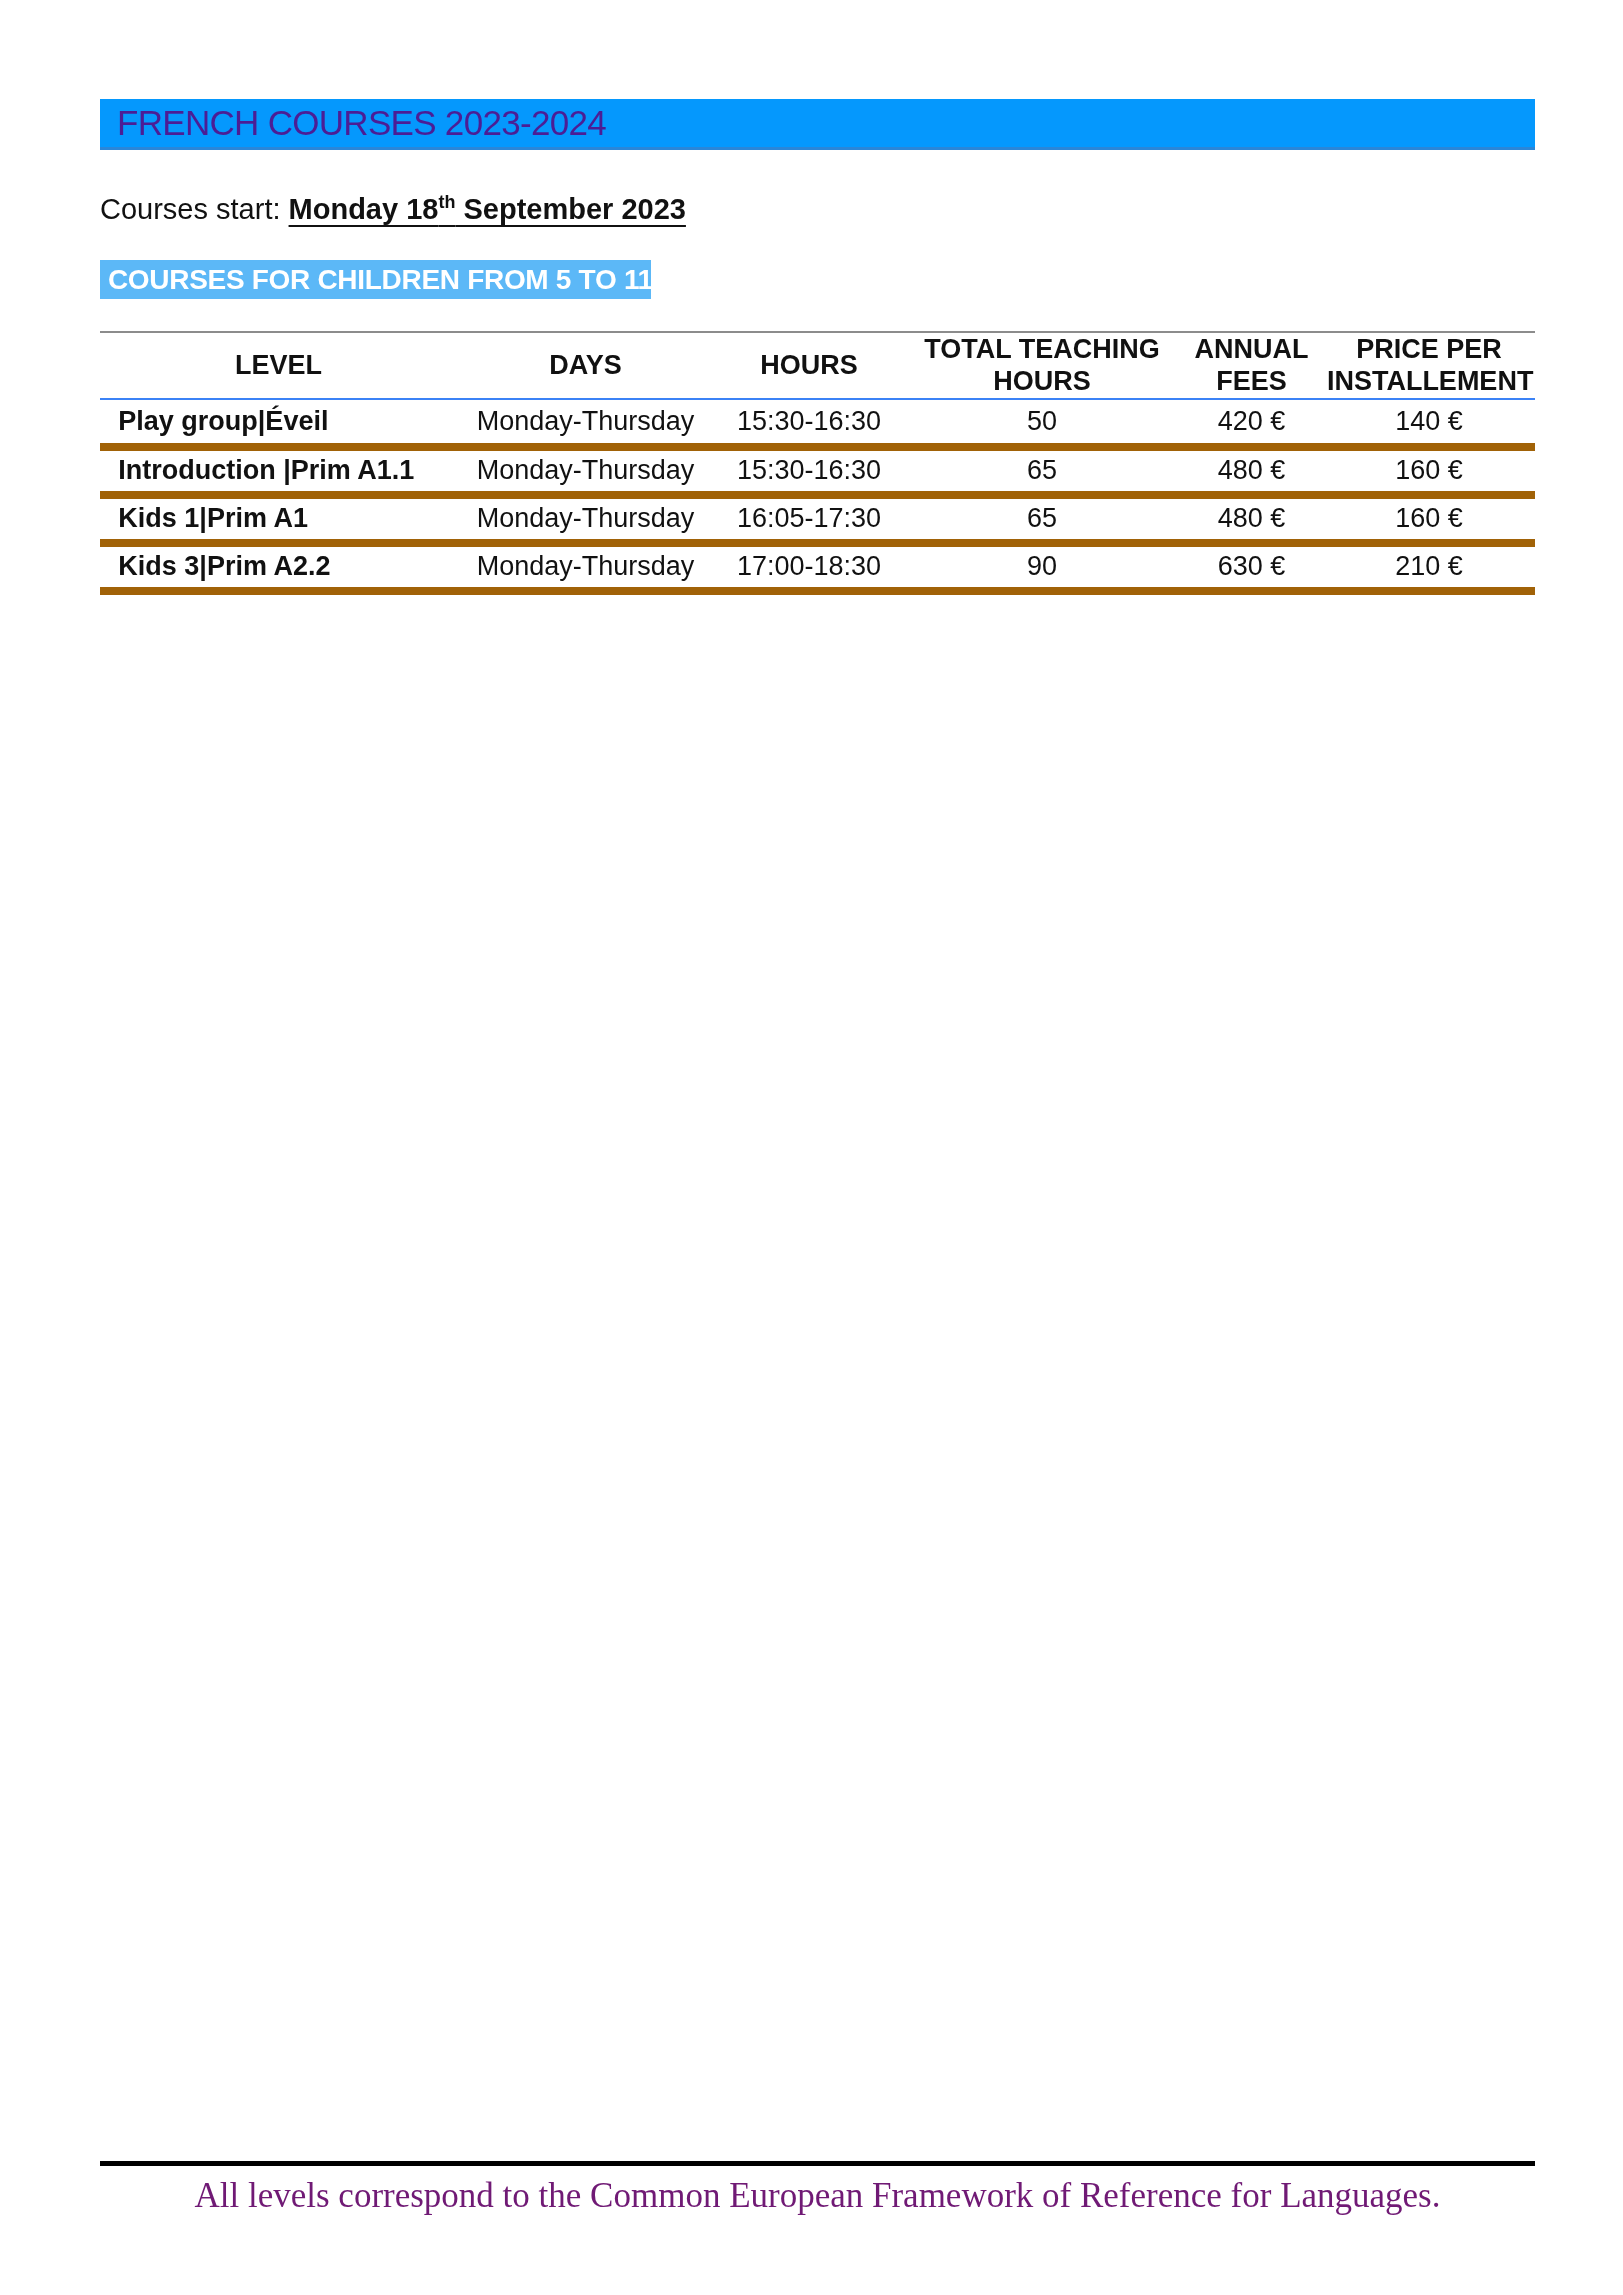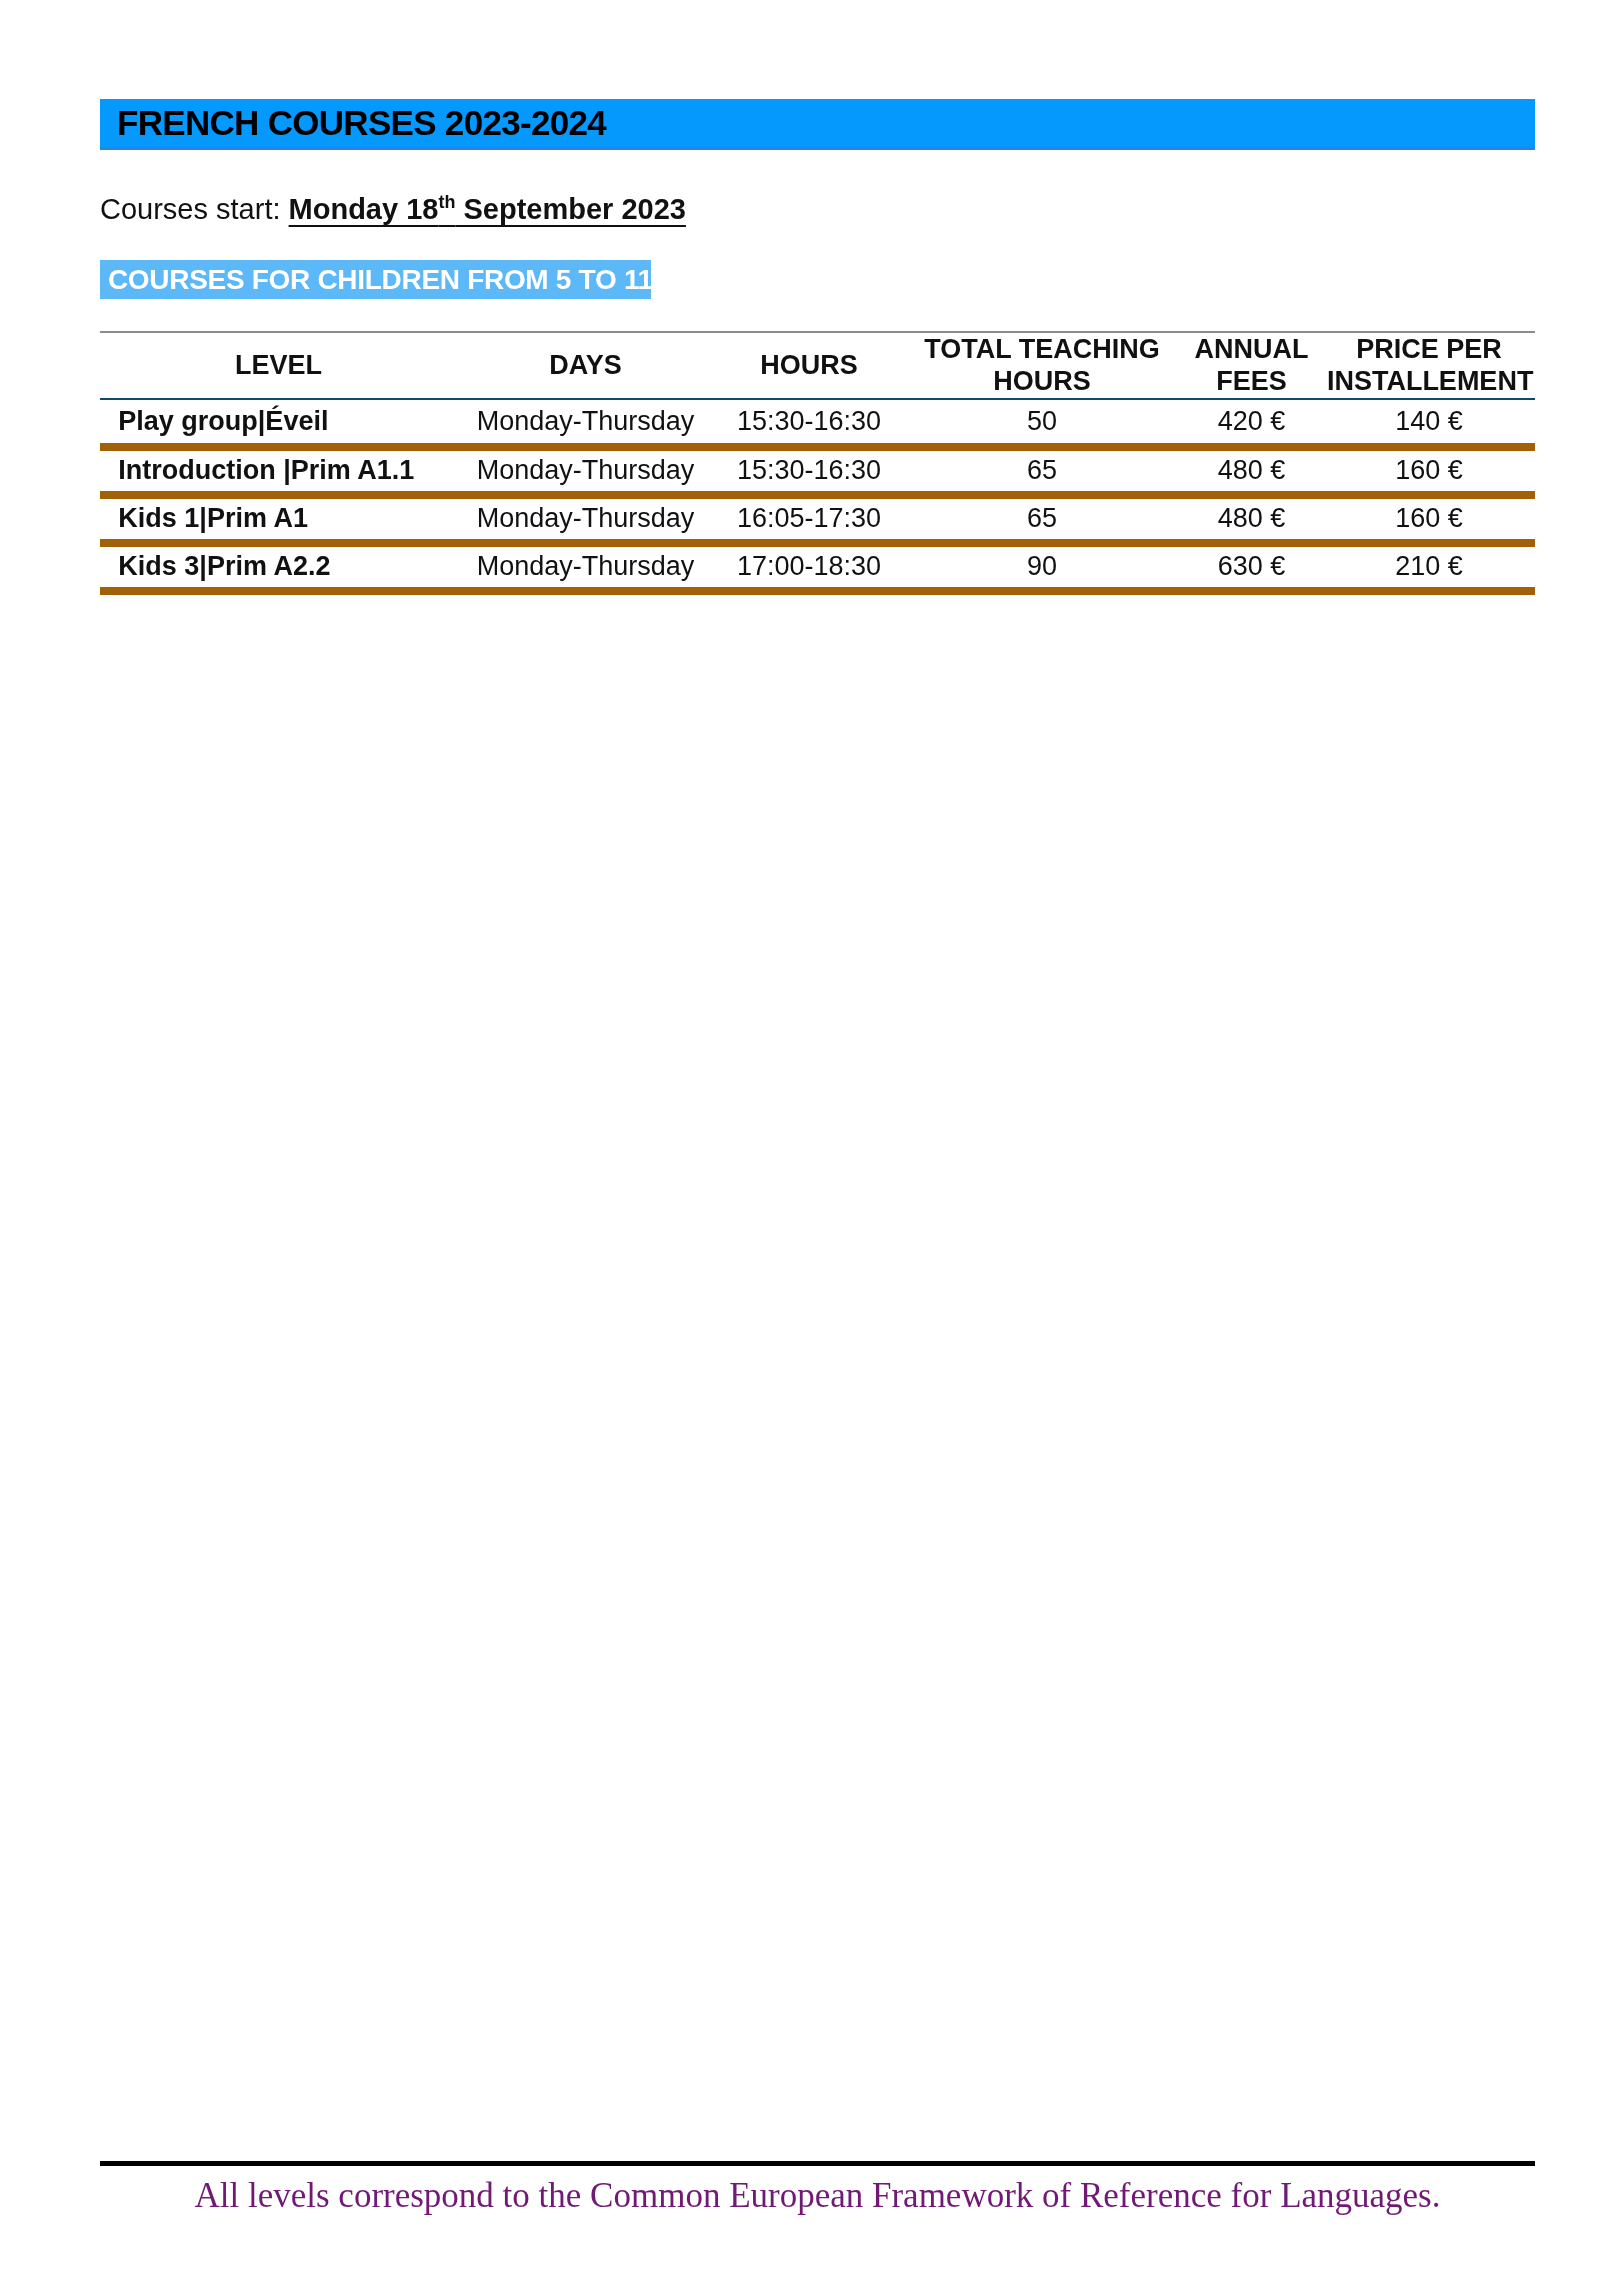--- a/index.html
+++ b/index.html
@@ -25,23 +25,23 @@
   .title-banner {
     margin-top: 99px;
     height: 51px;
     background: #0598fd;
     border-bottom: 3.3px solid #2a86d8;
     display: flex;
     align-items: center;
     padding-left: 17px;
   }
   .title-banner h1 {
-    color: #000000;
+    color: #4c1d95;
     font-size: 35px;
-    font-weight: bold;
+    font-weight: normal;
     letter-spacing: -0.7px;
     white-space: nowrap;
   }
 
   
   .start-line {
     margin-top: 42px;
     font-size: 29px;
     line-height: 35px;
     color: #111111;
@@ -80,21 +80,21 @@
 
   
   table.courses {
     margin-top: 32px;
     width: 1435px;
     border-collapse: collapse;
     table-layout: fixed;
   }
   table.courses thead tr {
     border-top: 2px solid #8c8c8c;
-    border-bottom: 2px solid #0c4a6e;
+    border-bottom: 2px solid #3b82f6;
   }
   table.courses tbody tr {
     border-bottom: 8px solid #a16207;
   }
   table.courses th {
     height: 65px;
     font-size: 27px;
     font-weight: bold;
     text-align: center;
     vertical-align: middle;

